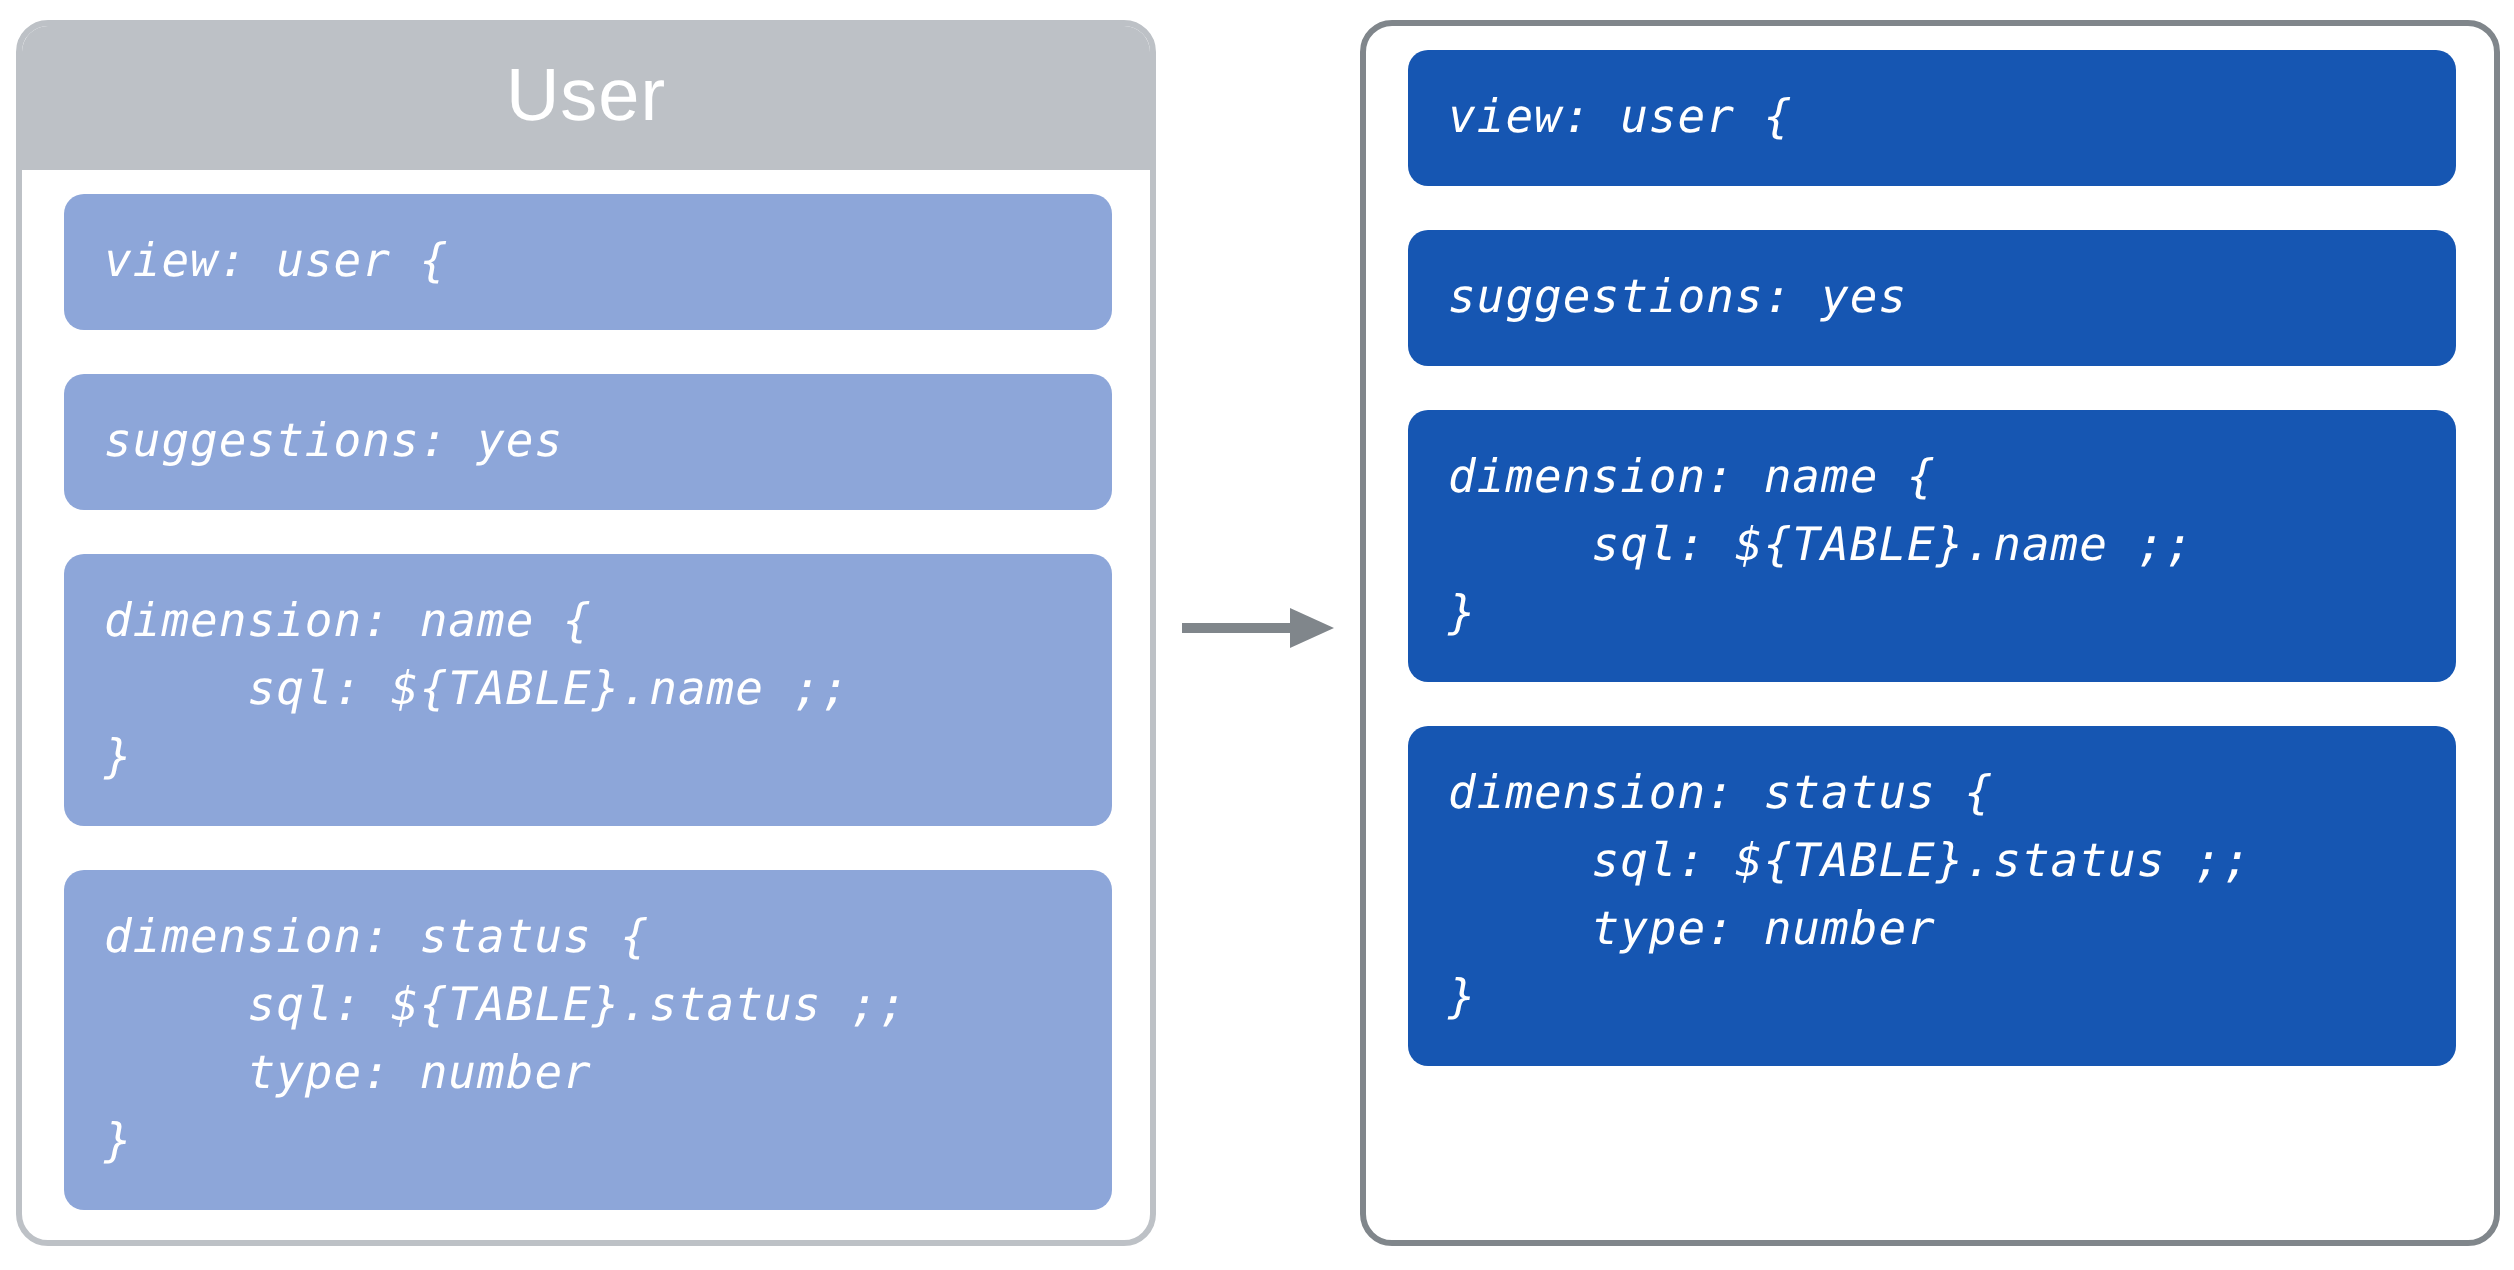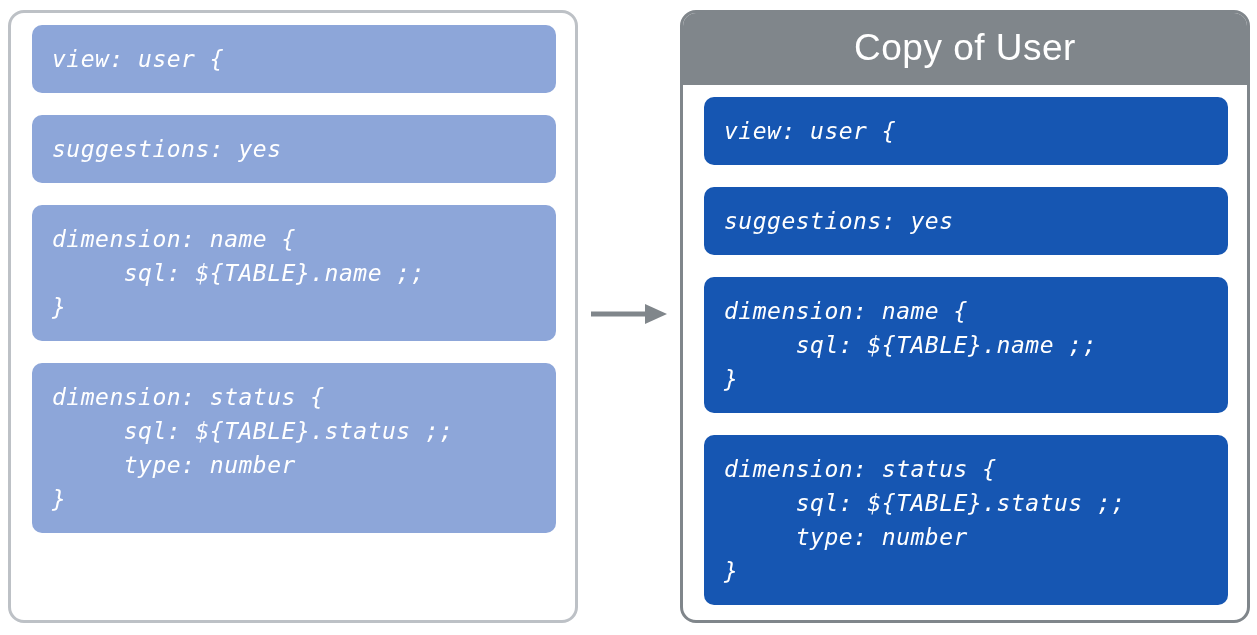--- a/index.html
+++ b/index.html
@@ -75,20 +75,23 @@
     display: block;
     margin-top: -6px;
   }
 </style>
 </head>
 <body>
 
 <div class="stage">
 
   <section class="panel" style="border-color: rgb(189, 193, 198);">
+    <header class="panel-header" style="background-color: rgb(189, 193, 198);">
+      <h2 class="panel-title">User</h2>
+    </header>
     <div class="panel-body">
       <pre class="code-block" style="background-color: rgb(141, 166, 217);">view: user {</pre>
       <pre class="code-block" style="background-color: rgb(141, 166, 217);">suggestions: yes</pre>
       <pre class="code-block" style="background-color: rgb(141, 166, 217);">dimension: name {
      sql: ${TABLE}.name ;;
 }</pre>
       <pre class="code-block" style="background-color: rgb(141, 166, 217);">dimension: status {
      sql: ${TABLE}.status ;;
      type: number
 }</pre>
@@ -96,23 +99,20 @@
   </section>
 
   <div class="arrow-wrap" style="color: rgb(128, 134, 139);">
     <svg width="78" height="26" viewBox="0 0 78 26" aria-hidden="true">
       <line x1="1" y1="13" x2="57" y2="13" stroke="currentColor" stroke-width="5"></line>
       <polygon points="55,3 77,13 55,23" fill="currentColor"></polygon>
     </svg>
   </div>
 
   <section class="panel" style="border-color: rgb(128, 134, 139);">
-    <header class="panel-header" style="background-color: rgb(128, 134, 139);">
-      <h2 class="panel-title">Copy of User</h2>
-    </header>
     <div class="panel-body">
       <pre class="code-block" style="background-color: rgb(22, 86, 178);">view: user {</pre>
       <pre class="code-block" style="background-color: rgb(22, 86, 178);">suggestions: yes</pre>
       <pre class="code-block" style="background-color: rgb(22, 86, 178);">dimension: name {
      sql: ${TABLE}.name ;;
 }</pre>
       <pre class="code-block" style="background-color: rgb(22, 86, 178);">dimension: status {
      sql: ${TABLE}.status ;;
      type: number
 }</pre>

